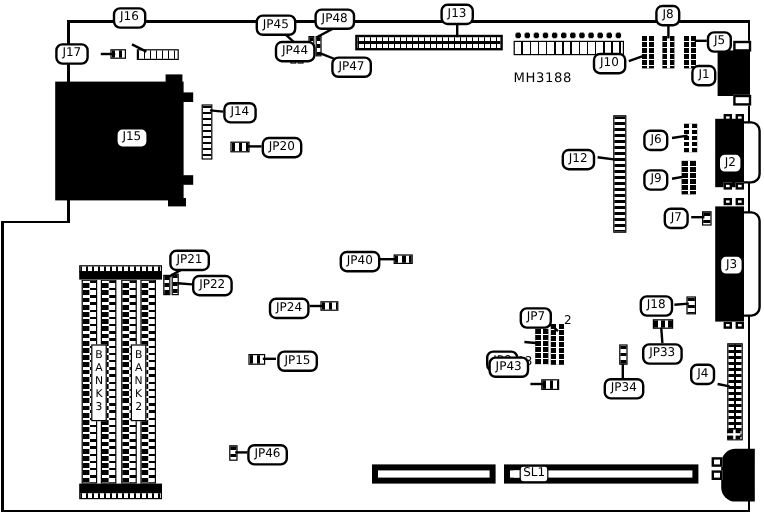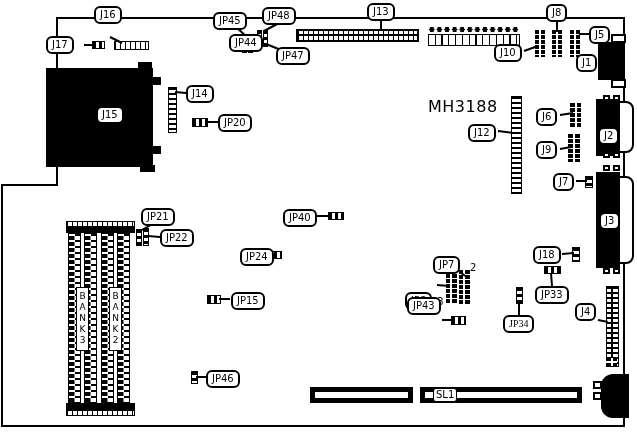--- a/index.html
+++ b/index.html
@@ -46,21 +46,21 @@
   .din { background:#000; border-radius:12px 0 0 12px; }
   .screw { background-color:#000;
         background-image:linear-gradient(#fff,#fff), linear-gradient(#fff,#fff);
         background-size:100% 2px, 2px 100%; background-position:center,center; background-repeat:no-repeat; }
   .callout { position:absolute; z-index:30; background:#fff; border:2px solid #000; border-radius:6px;
         font-size:10px; line-height:12px; padding:1px 4px; white-space:nowrap; color:#000; text-align:center; }
   .callout.small { border-width:1px; border-radius:3px; padding:0 2px; z-index:31;text-align:right; }
   .anno { position:absolute; z-index:25; font-size:10px; color:#000; }
   .bank-label { position:absolute; z-index:6; background:#fff; border:1px solid #000; box-sizing:border-box;
         width:13px; font-size:9px; line-height:11px; text-align:center; word-break:break-all; padding:3px 0; color:#000; }
-  .pn { position:absolute; z-index:10; font-size:16px; letter-spacing:0.5px; color:#000;margin-top:39px; }
+  .pn { position:absolute; z-index:10; font-size:11px; letter-spacing:0.5px; color:#000; }
 </style>
 </head>
 <body>
 
 <div id="canvas">
 
   <svg id="base" class="layer" width="637" height="434">
     <polygon points="57,18 624,18 624,426 2,426 2,185 57,185" fill="#ffffff" stroke="#000000" stroke-width="2" shape-rendering="crispEdges"></polygon>
   </svg>
 
@@ -204,25 +204,25 @@
   <div class="callout" style="left:218px;top:114px;">JP20</div>
   <div class="callout" style="left:468px;top:124px;">J12</div>
   <div class="callout" style="left:536px;top:108px;">J6</div>
   <div class="callout" style="left:536px;top:141px;">J9</div>
   <div class="callout" style="left:598px;top:127px;">J2</div>
   <div class="callout" style="left:553px;top:173px;">J7</div>
   <div class="callout" style="left:599px;top:212px;">J3</div>
   <div class="callout" style="left:141px;top:208px;text-align:center;">JP21</div>
   <div class="callout" style="left:160px;top:229px;">JP22</div>
   <div class="callout" style="left:283px;top:209px;">JP40</div>
-  <div class="callout" style="left:240px;top:248px;">JP24</div>
+  <div class="callout" style="left:224px;top:248px;">JP24</div>
   <div class="callout" style="left:433px;top:256px;">JP7</div>
   <div class="callout" style="left:405px;top:292px;text-align:center;">JP8</div>
   <div class="callout" style="left:533px;top:246px;">J18</div>
   <div class="callout" style="left:535px;top:286px;">JP33</div>
   <div class="callout" style="left:231px;top:292px;">JP15</div>
   <div class="callout" style="left:407px;top:297px;">JP43</div>
-  <div class="callout" style="left:503px;top:315px;font-family:Liberation Serif, serif;">JP34</div>
+  <div class="callout" style="left:503px;top:315px;">JP34</div>
   <div class="callout" style="left:575px;top:303px;">J4</div>
   <div class="callout" style="left:206px;top:370px;">JP46</div>
   <div class="callout small" style="left:433px;top:388px;">SL1</div>
 
 </div>
 
 </body></html>

